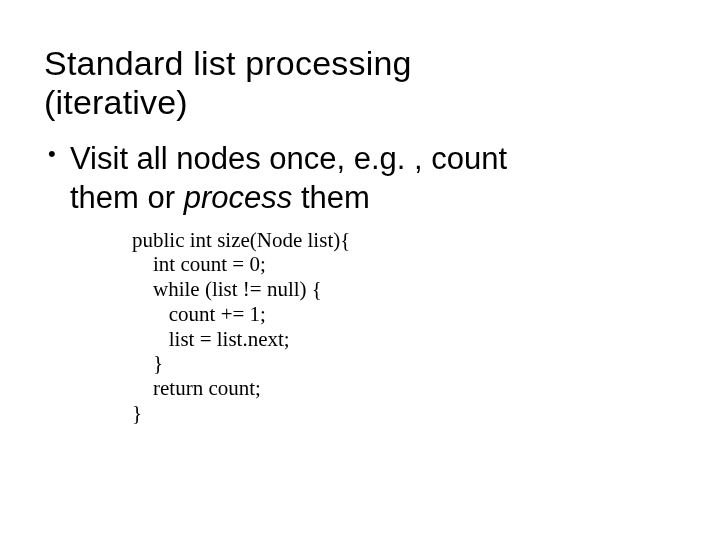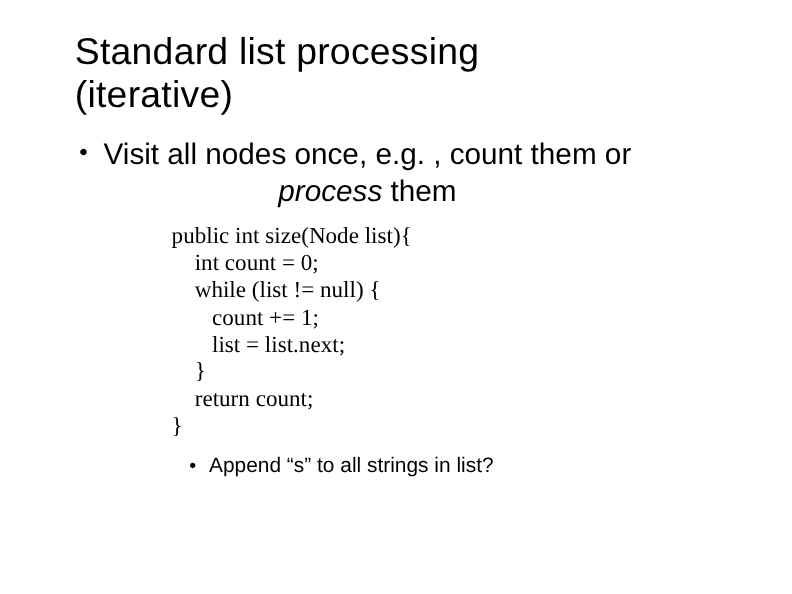--- a/index.html
+++ b/index.html
@@ -8,42 +8,40 @@
     width: 720px;
     height: 540px;
     background: #fff;
     font-family: Arial, Helvetica, sans-serif;
     color: #000;
   }
   .slide {
     box-sizing: border-box;
     width: 594px;
     height: 540px;
-    padding: 28px 44px 20px 44px;
+    padding: 44px 44px 20px 44px;
     position: relative;
-    margin-left: 24px;
   }
   .title {
     font-size: 34px;
     font-weight: 400;
     margin: 0 0 18px 0;
     letter-spacing: 0.2px;
   }
   ul {
     margin: 0;
     padding: 0;
     list-style: none;
   }
   .b1 {
-    font-size: 27px;
+    font-size: 31px;
     line-height: 1.25;
     margin: 0 0 10px 0;
     padding-left: 26px;
     position: relative;
-    text-align: center;
   }
   .b1::before {
     content: "•";
     position: absolute;
     left: 4px;
     top: 0;
     font-size: 22px;
   }
   .b2 {
     font-size: 23px;
@@ -106,16 +104,15 @@
   <div class="codeblock"><span>public int size(Node list){</span>
 <span>    int count = 0;</span>
 <span>    while (list != null) {</span>
 <span>       count += 1;</span>
 <span>       list = list.next;</span>
 <span>    }</span>
 <span>    return count;</span>
 <span>}</span></div>
 
   <ul>
-    <li class="b3 level3">Append “s” to all strings in list?</li>
   </ul>
 
 </div>
 
 </body></html>

